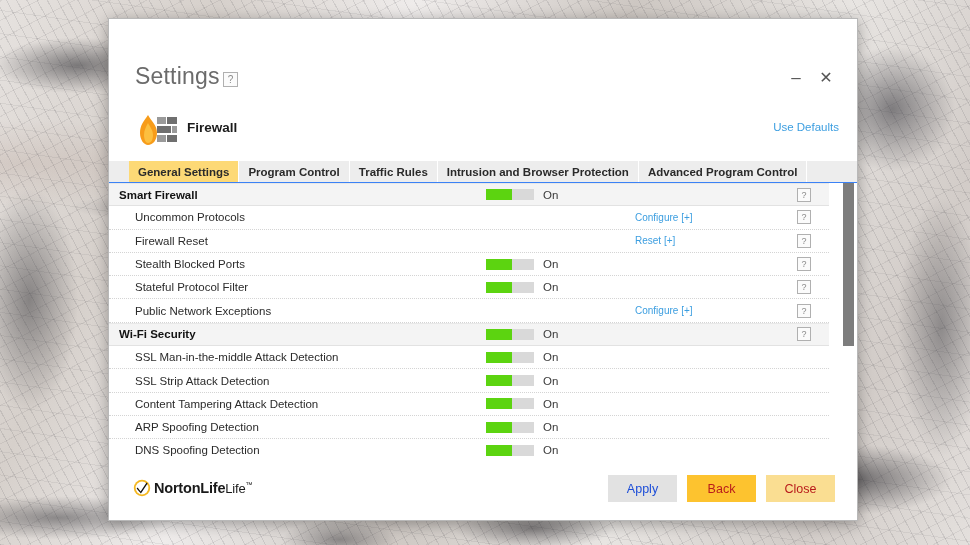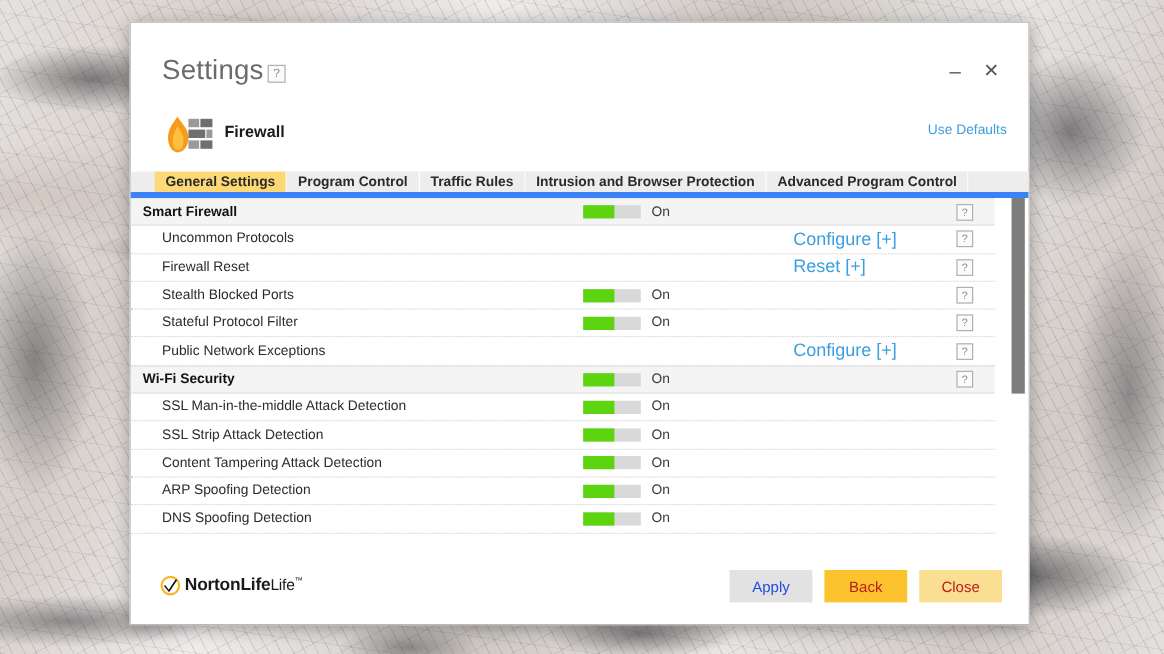--- a/index.html
+++ b/index.html
@@ -43,21 +43,21 @@
     left: 108px; top: 18px;
     width: 750px; height: 503px;
     background: #ffffff;
     border: 1px solid #b8b8b8;
     box-shadow: 0 3px 14px rgba(0,0,0,0.33);
     display: flex; flex-direction: column;
   }
 
   
   .titlebar {
-    height: 72px; position: relative; flex: none;
+    height: 72px; position: relative; flex: none; margin-top: 18px;
   }
   .title-text {
     position: absolute; left: 26px; top: 26px;
     font-size: 23px; color: #6b6b6b; font-weight: 400;
     letter-spacing: 0.2px;
   }
   .help-sq {
     display: inline-block;
     width: 13px; height: 13px;
     border: 1px solid #b0b0b0;
@@ -96,21 +96,21 @@
   .use-defaults {
     position: absolute; right: 18px; top: 12px;
     font-size: 11.5px; color: #3c9ee0; cursor: pointer;
   }
 
   
   .tabstrip {
     display: flex; align-items: stretch;
     height: 22px; flex: none;
     background: #ededed;
-    border-bottom: 5px solid #3b82f6;
+    border-bottom: 1px solid #3b82f6;
     padding-left: 20px;
     font-size: 11.5px;
   }
   .tab {
     padding: 0 9px;
     display: flex; align-items: center;
     color: #2a2a2a; font-weight: bold;
     background: #ededed;
     cursor: pointer;
     white-space: nowrap;
@@ -160,22 +160,22 @@
   .toggle .knob {
     width: 26px; height: 11px; background: #5cd410;
   }
   .toggle-state {
     position: absolute; left: 434px;
     font-size: 11.5px; color: #3a3a3a;
   }
 
   
   .row-action {
-    position: absolute; left: 552px;
-    font-size: 15px; color: #3c9ee0; cursor: pointer;
+    position: absolute; left: 526px;
+    font-size: 10px; color: #3c9ee0; cursor: pointer;
     white-space: nowrap;
   }
   .row-help {
     position: absolute; left: 688px;
     width: 14px; height: 14px; line-height: 12px; font-size: 9px;
   }
 
   
   .scrollbar {
     position: absolute; right: 3px; top: 0;

